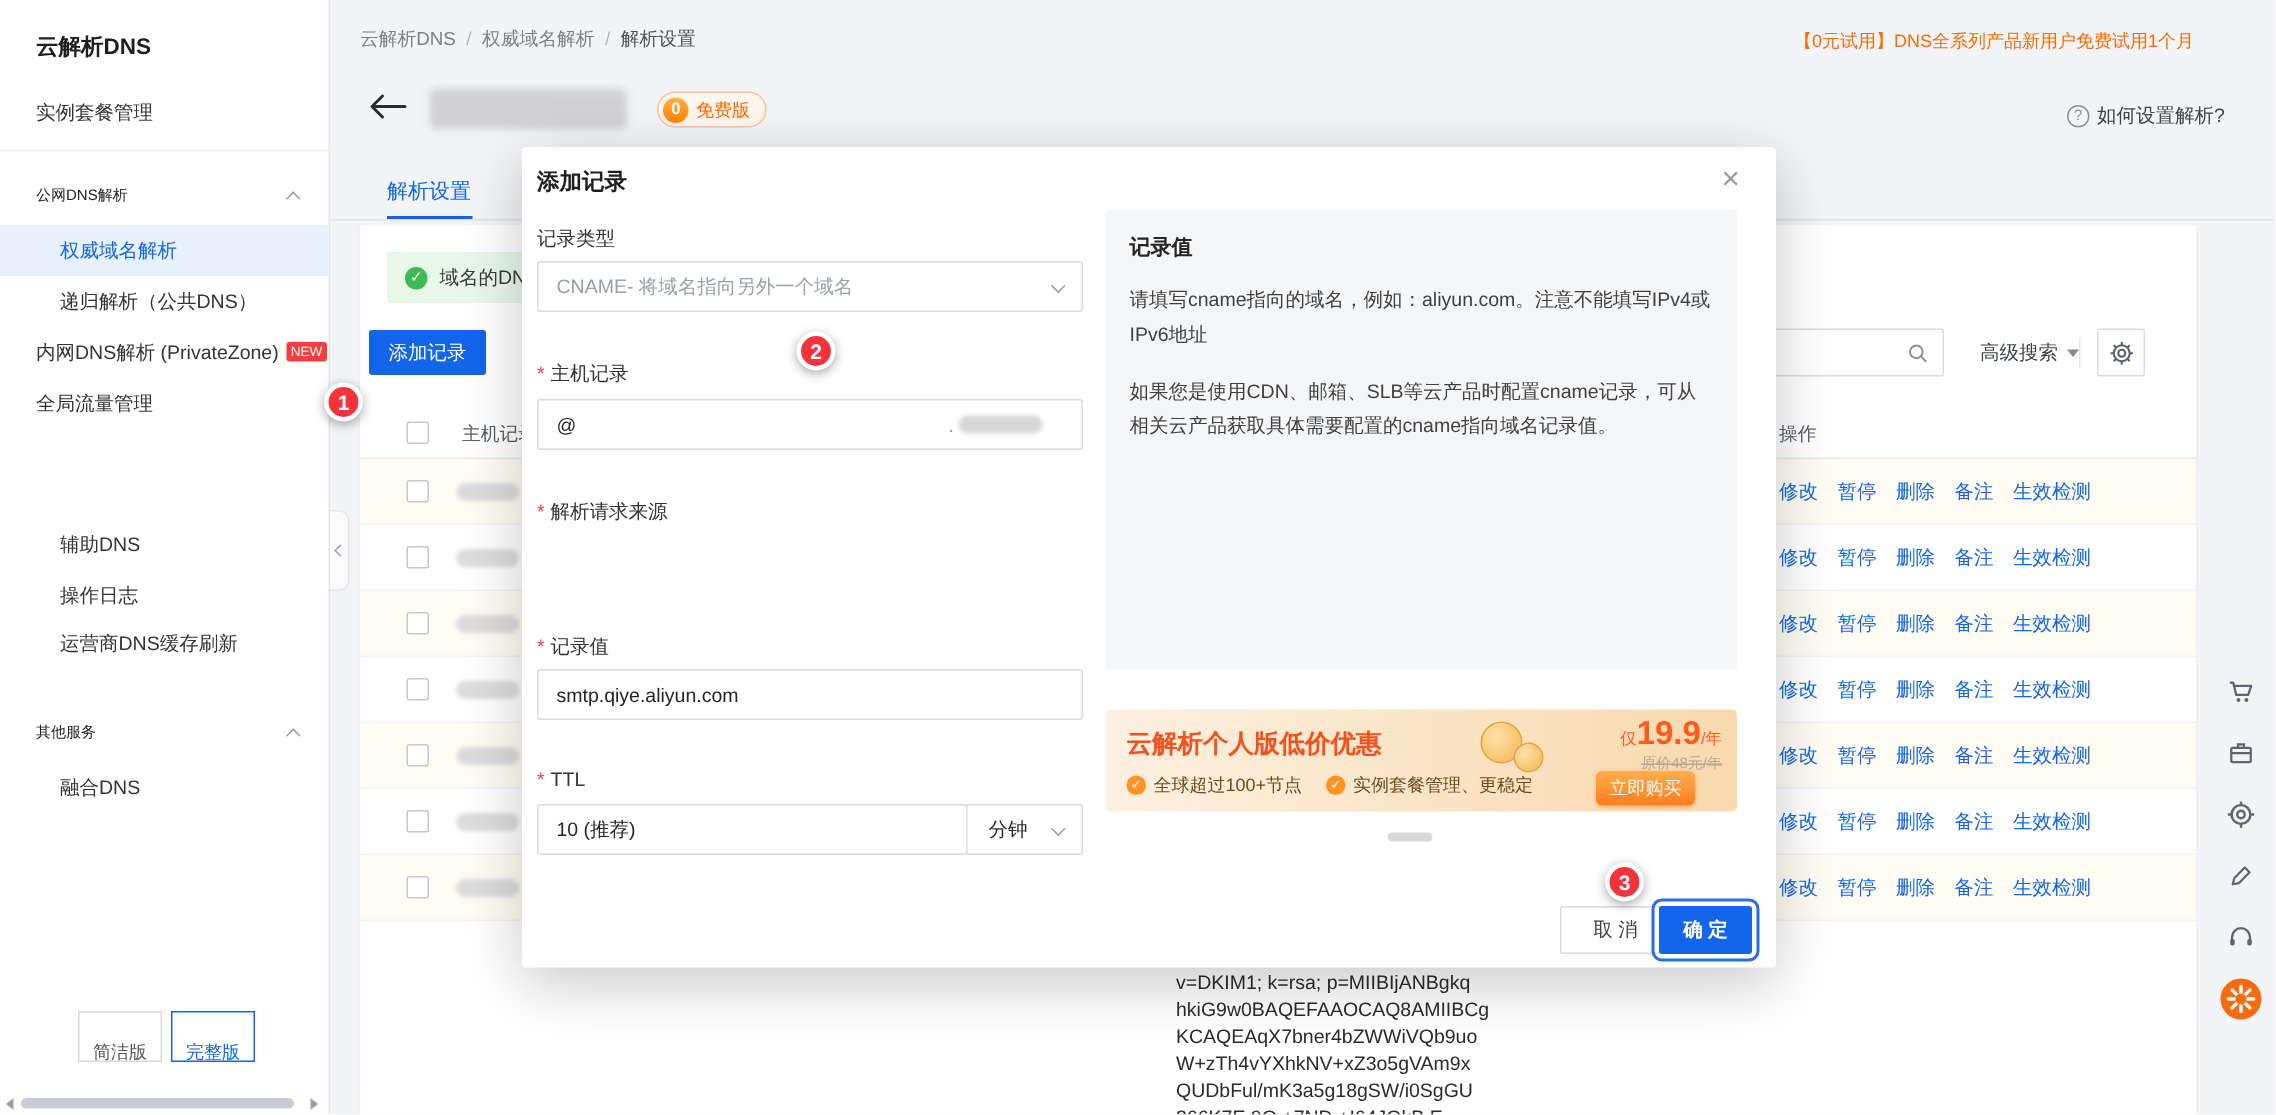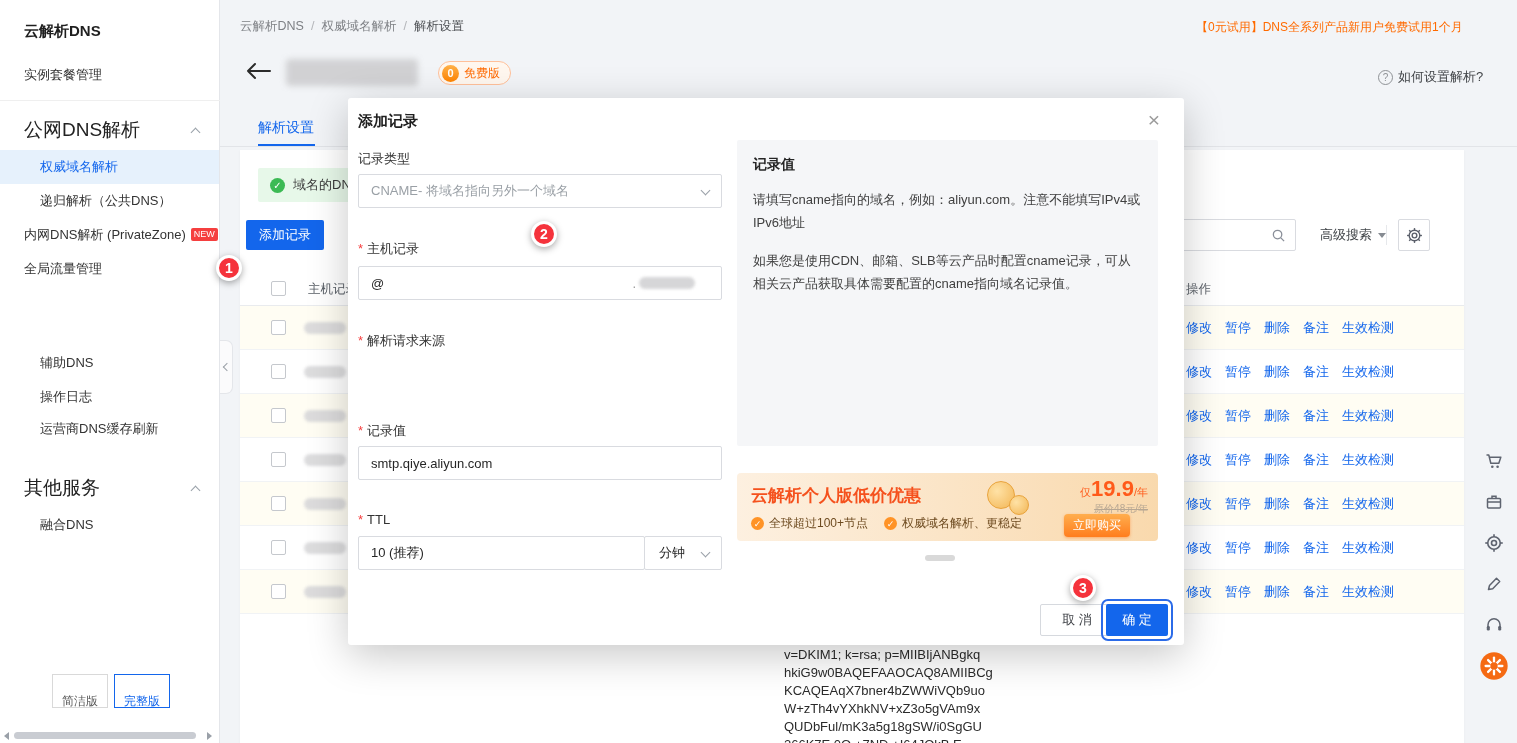--- a/index.html
+++ b/index.html
@@ -7,21 +7,21 @@
   .page { position:relative; width:1517px; height:743px; background:#f2f4f7; overflow:hidden; }
 
   
   .sidebar { position:absolute; left:0; top:0; width:220px; height:743px; background:#fff; border-right:1px solid #e4e6ea; z-index:5; }
   .sb-title { position:absolute; left:24px; top:22px; font-size:15px; font-weight:bold; color:#1f1f1f; }
   .sb-item { position:absolute; left:0; right:0; height:34px; line-height:34px; font-size:13px; color:#333; cursor:pointer; white-space:nowrap; }
   .sb-item.lvl1 { padding-left:24px; }
   .sb-item.sub { padding-left:40px; }
   .sb-item.selected { background:#e6f1fc; color:#1366ec; }
   .sb-divider { position:absolute; left:0; top:100px; width:220px; height:1px; background:#efefef; }
-  .sb-group { position:absolute; left:0; right:0; height:36px; padding:0 20px 0 24px; font-size:19px; color:#222;
+  .sb-group { position:absolute; left:0; right:0; height:36px; padding:0 20px 0 24px; font-size:10px; color:#222;
               display:flex; justify-content:space-between; align-items:center; cursor:pointer; }
   .caret-up { width:7px; height:7px; border-left:1.5px solid #98a0a8; border-top:1.5px solid #98a0a8; transform:rotate(45deg); margin-top:4px; }
   .new-badge { display:inline-block; margin-left:5px; padding:0 3px; background:#f53f3f; color:#fff; font-size:9px; line-height:13px; border-radius:2px; vertical-align:2px; }
   .sb-versions { position:absolute; left:52px; top:674px; display:flex; }
   .v-btn { height:23px; line-height:21px; padding:16px 9px; border:1px solid #d9d9d9; font-size:12px; color:#595959; background:#fff; cursor:pointer; }
   .v-btn.active { border-color:#1366ec; color:#1366ec; margin-left:6px; }
   .sb-scroll { position:absolute; left:2px; top:731px; width:212px; height:9px; }
   .sb-scroll .thumb { position:absolute; left:12px; top:1px; width:182px; height:7px; border-radius:4px; background:#c9ccd2; }
   .tri { width:0; height:0; position:absolute; top:1px; }
   .tri.l { left:2px; border-top:4px solid transparent; border-bottom:4px solid transparent; border-right:5px solid #9aa0a8; }
@@ -111,21 +111,21 @@
   .b-orig { position:absolute; right:10px; top:29px; font-size:10px; color:#b7a793; text-decoration:line-through; }
   .b-feats { position:absolute; left:14px; bottom:9px; display:flex; gap:16px; font-size:12px; color:#6e4b20; }
   .feat { display:flex; align-items:center; gap:5px; }
   .feat-check { width:13px; height:13px; border-radius:50%; background:#ff9326; color:#fff; font-size:9px; display:flex; align-items:center; justify-content:center; }
   .feat-check::before { content:"\2713"; }
   .buy-btn { position:absolute; right:28px; bottom:4px; width:66px; height:23px; border-radius:4px; background:linear-gradient(180deg,#ffae4e,#ff7d1e);
              color:#fff; font-size:12px; display:flex; align-items:center; justify-content:center; box-shadow:0 1px 3px rgba(255,122,30,.5); cursor:pointer; }
   .mini-scroll { position:absolute; left:577px; top:457px; width:30px; height:6px; border-radius:3px; background:#d9d9d9; }
   .btn { position:absolute; height:32px; border-radius:2px; font-size:13px; display:flex; align-items:center; justify-content:center; cursor:pointer; }
   .btn-cancel { left:692px; top:506px; width:74px; background:#fff; border:1px solid #d6d9de; color:#3c3f44; }
-  .btn-ok { left:758px; top:506px; width:62px; background:#1366ec; color:#fff; font-weight:normal; outline:2px solid #2b6be8; outline-offset:3px; }
+  .btn-ok { left:758px; top:506px; width:62px; background:#1366ec; color:#fff; font-weight:bold; outline:2px solid #2b6be8; outline-offset:3px; }
 
   
   .step { position:absolute; width:26px; height:26px; border-radius:50%; background:#f5333c; border:3px solid #fff;
           box-shadow:0 2px 7px rgba(0,0,0,.35); color:#fff; font-size:14px; font-weight:bold;
           display:flex; align-items:center; justify-content:center; z-index:20; }
   .step1 { left:216px; top:255px; } .step2 { left:531px; top:221px; } .step3 { left:1070px; top:575px; }
   .side-tools { position:absolute; left:1477px; top:446px; width:34px; display:flex; flex-direction:column; align-items:center; gap:11px; z-index:3; }
   .tool { width:30px; height:30px; display:flex; align-items:center; justify-content:center; cursor:pointer; }
 </style>
 </head>
@@ -379,21 +379,21 @@
         <span class="sm">仅</span><span class="lg">19.9</span><span class="sm">/年</span>
       </div>
       <div class="b-orig">原价48元/年</div>
       <div class="b-feats">
         <span class="feat">
             <span class="feat-check"></span>
             <span>全球超过100+节点</span>
           </span>
         <span class="feat">
             <span class="feat-check"></span>
-            <span>权威域名解析、更稳定</span>
+            <span>实例套餐管理、更稳定</span>
           </span>
       </div>
       <div class="buy-btn">立即购买</div>
     </div>
 
     <div class="mini-scroll"></div>
 
     <div class="btn btn-cancel">取 消</div>
     <div class="btn btn-ok">确 定</div>
   </div>

